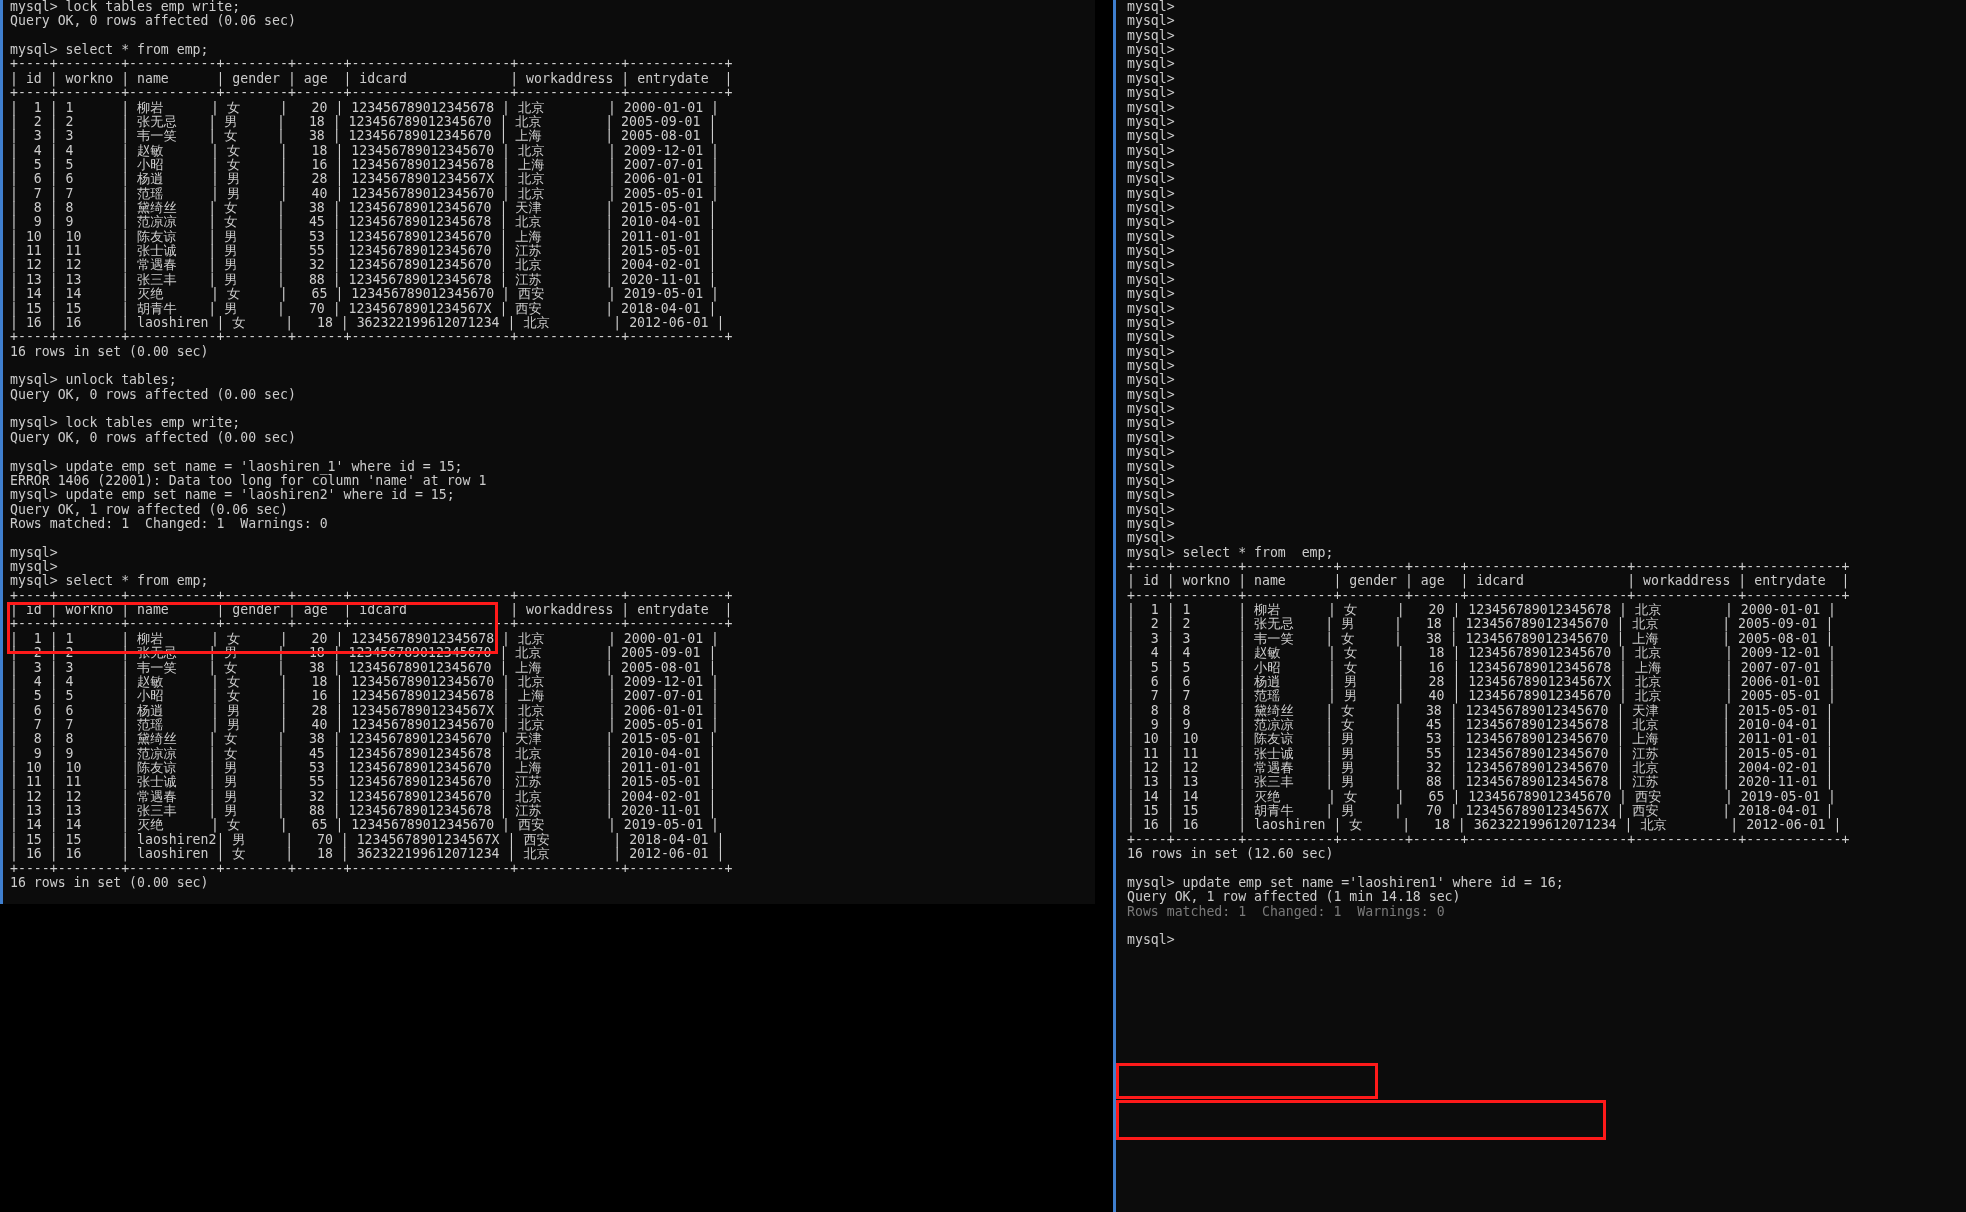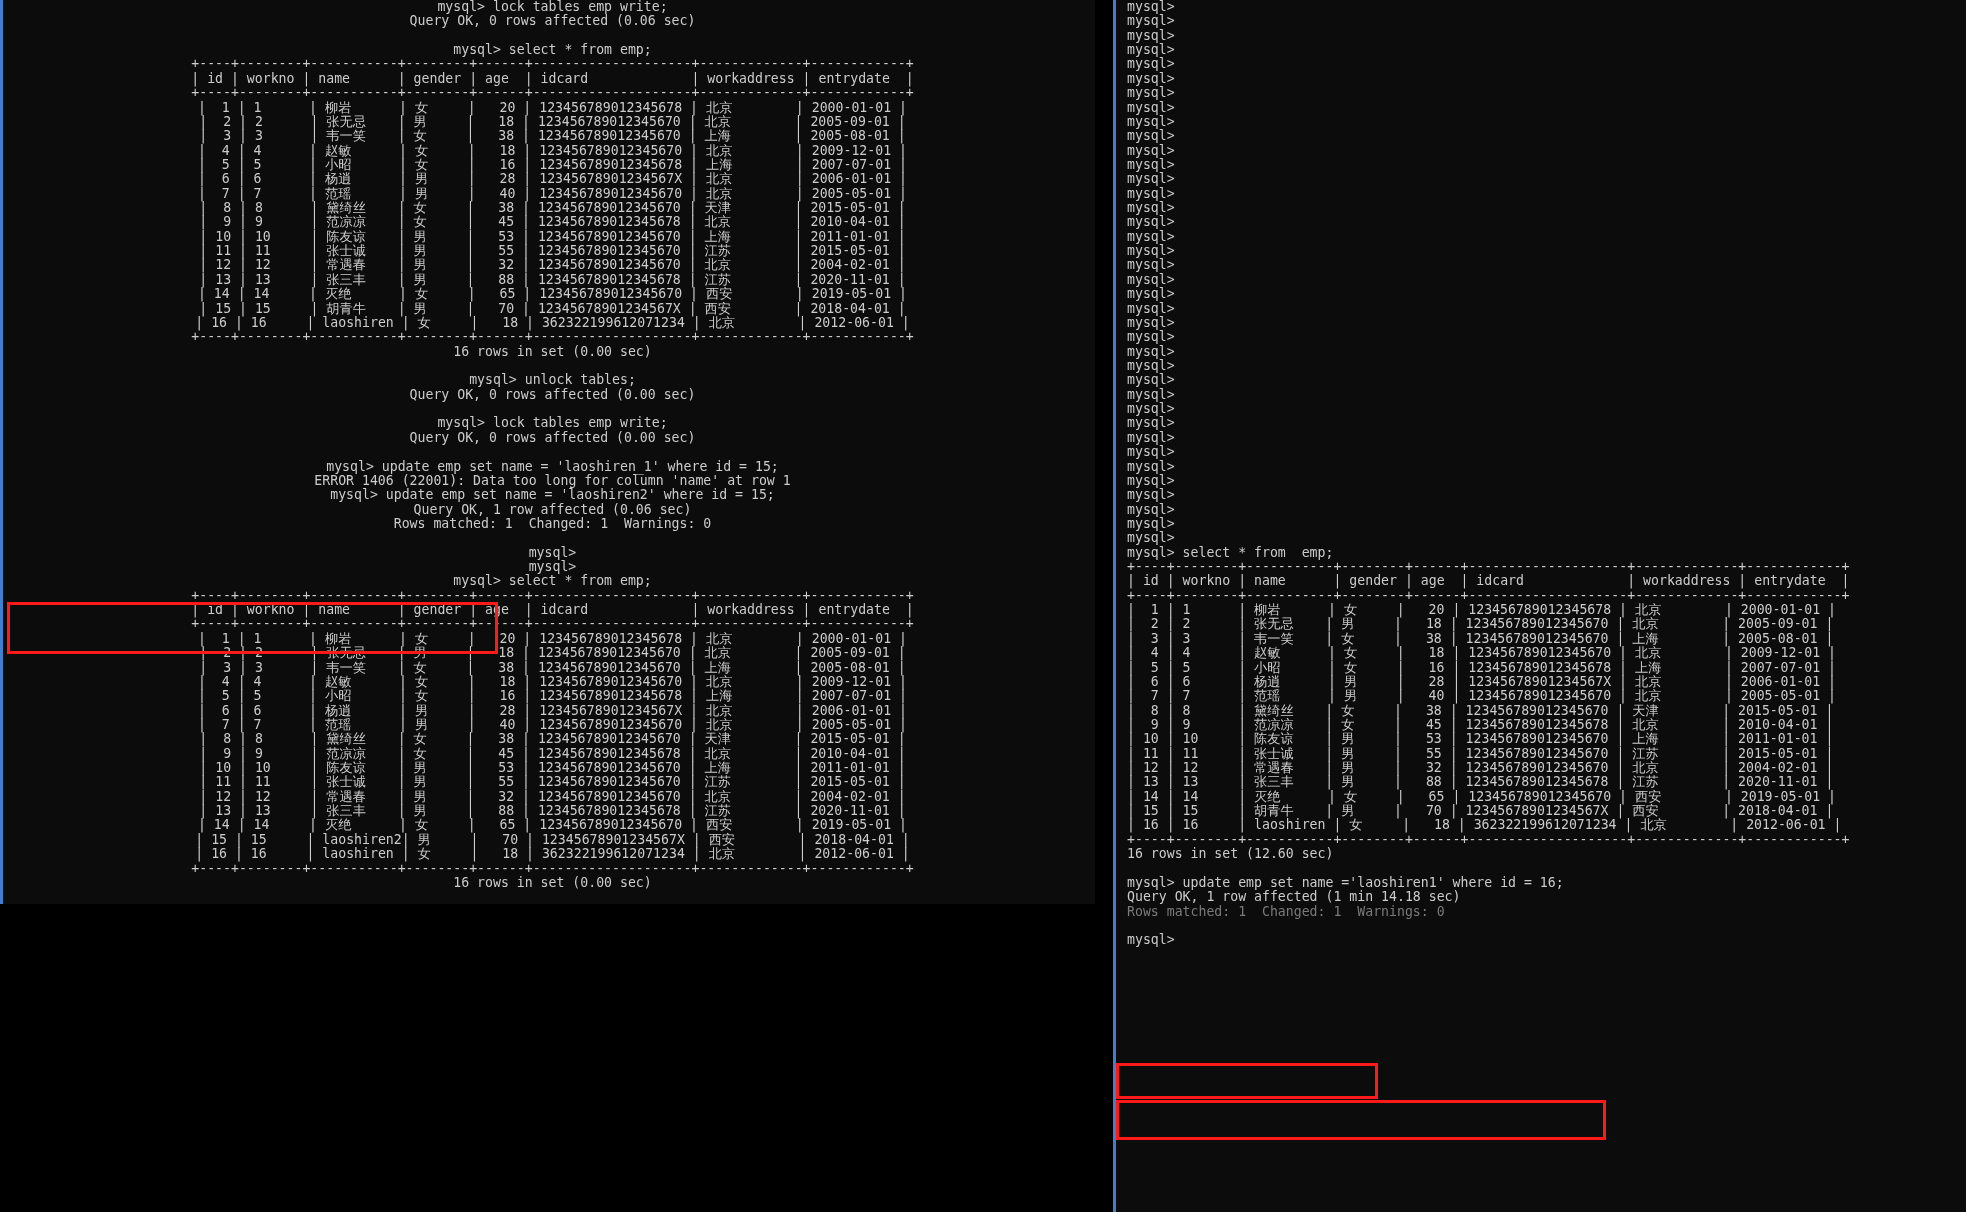--- a/index.html
+++ b/index.html
@@ -25,21 +25,20 @@
   .pane {
     position: relative;
     background: #0c0c0c;
     border-left: 3px solid #3f7fcf;
     overflow: hidden;
     box-sizing: border-box;
   }
   #pane-left {
     width: 1095px;
     height: 904px;
-    text-align: center;
   }
   #gap {
     width: 18px;
     height: 1212px;
     background: #000000;
   }
   #pane-right {
     width: 853px;
     height: 1212px;
   }

